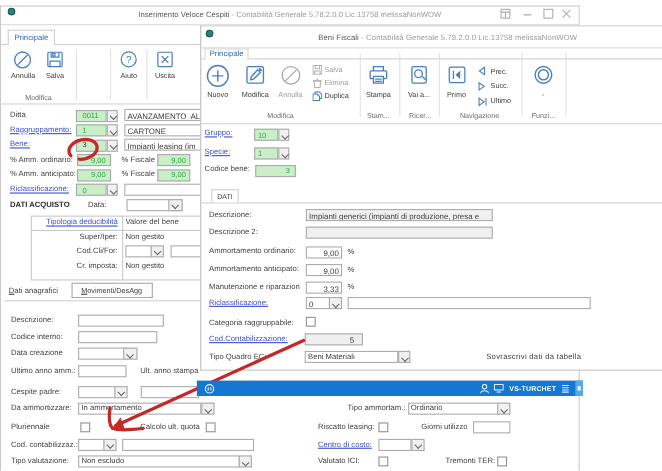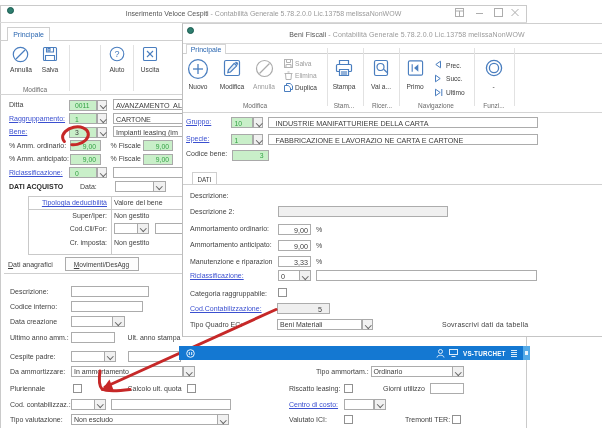--- a/index.html
+++ b/index.html
@@ -323,36 +323,35 @@
   <div class="ilb" style="left:478.5px;top:82.5px;width:30px">-</div>
   <div class="glb" style="left:477px;top:102px;width:34px">Funzi...</div>
   <div class="vsep" style="left:513.5px;top:48px;height:58px"></div>
   <div class="hline" style="left:183px;top:112px;width:419px;background:#d4d4d4"></div>
 
   <div class="lb lk" style="left:186px;top:117.5px">Gruppo:</div>
   <div class="gf" style="left:231px;top:117px;width:21.5px;padding-left:2.5px">10</div>
       <div class="dd" style="left:252.5px;top:117px;width:10.5px">
         <i></i>
       </div>
-  <div class="tf" style="left:267.5px;top:117px;width:270px;padding-left:7px">INDUSTRIE MANIFATTURIERE DELLA CARTA</div>
 
   <div class="lb lk" style="left:186px;top:134.5px">Specie:</div>
   <div class="gf" style="left:231px;top:134px;width:21.5px;padding-left:2.5px">1</div>
       <div class="dd" style="left:252.5px;top:134px;width:10.5px">
         <i></i>
       </div>
-  <div class="tf" style="left:267.5px;top:134px;width:270px;padding-left:7px">FABBRICAZIONE E LAVORAZIO NE CARTA E CARTONE</div>
 
   <div class="lb" style="left:186px;top:150px">Codice bene:</div>
   <div class="gf ra" style="left:231.5px;top:149.5px;width:37px;padding-right:4px">3</div>
 
   <div class="hline" style="left:183px;top:184px;width:419px;background:#cfcfcf"></div>
   <div style="position:absolute;left:192px;top:172px;width:25px;height:12px;background:#fff;border:1px solid #cfcfcf;border-bottom:none;box-sizing:border-box;font:6.3px 'Liberation Sans',sans-serif;color:#3c3c3c;text-align:center;padding-top:2.5px">DATI</div>
 
   <div class="lb" style="left:190px;top:191.5px">Descrizione:</div>
+  <div class="tf" style="left:278px;top:189.5px;width:170px;background:#f0f0f0">Impianti generici (impianti di produzione, presa e</div>
 
   <div class="lb" style="left:190px;top:208px">Descrizione 2:</div>
   <div class="tf" style="left:278px;top:206px;width:170px;background:#f0f0f0"></div>
 
   <div class="lb" style="left:190px;top:224.5px">Ammortamento ordinario:</div>
   <div class="tf ra" style="left:278px;top:223.5px;width:33px">9,00</div>
   <div class="lb" style="left:316px;top:225.5px">%</div>
 
   <div class="lb" style="left:190px;top:241px">Ammortamento anticipato:</div>
   <div class="tf ra" style="left:278px;top:239.5px;width:33px">9,00</div>

